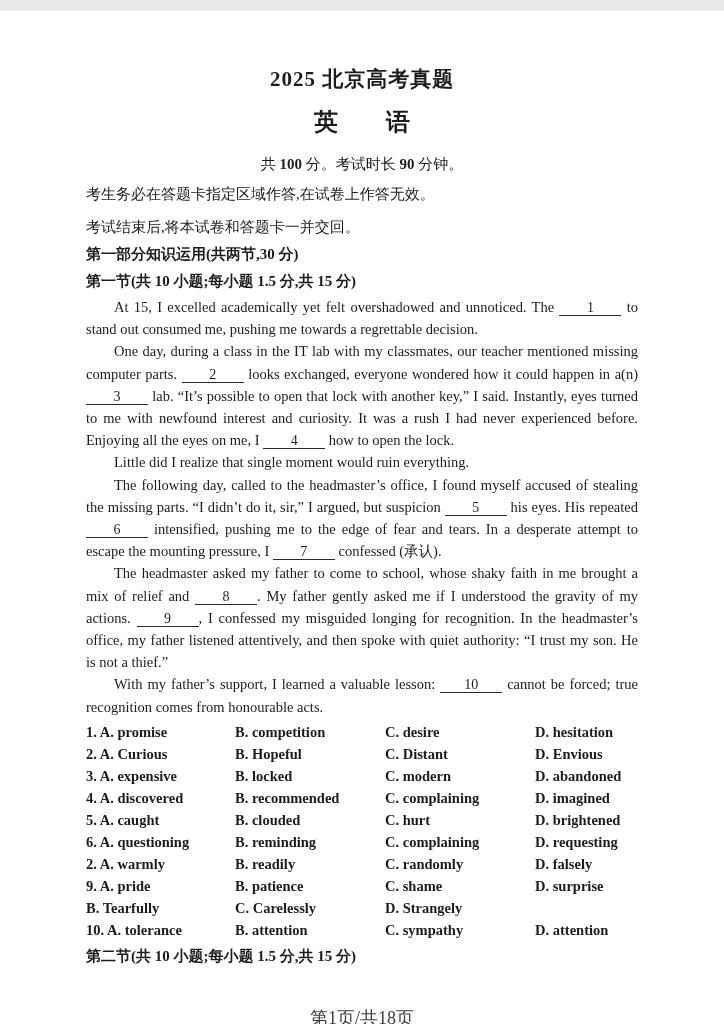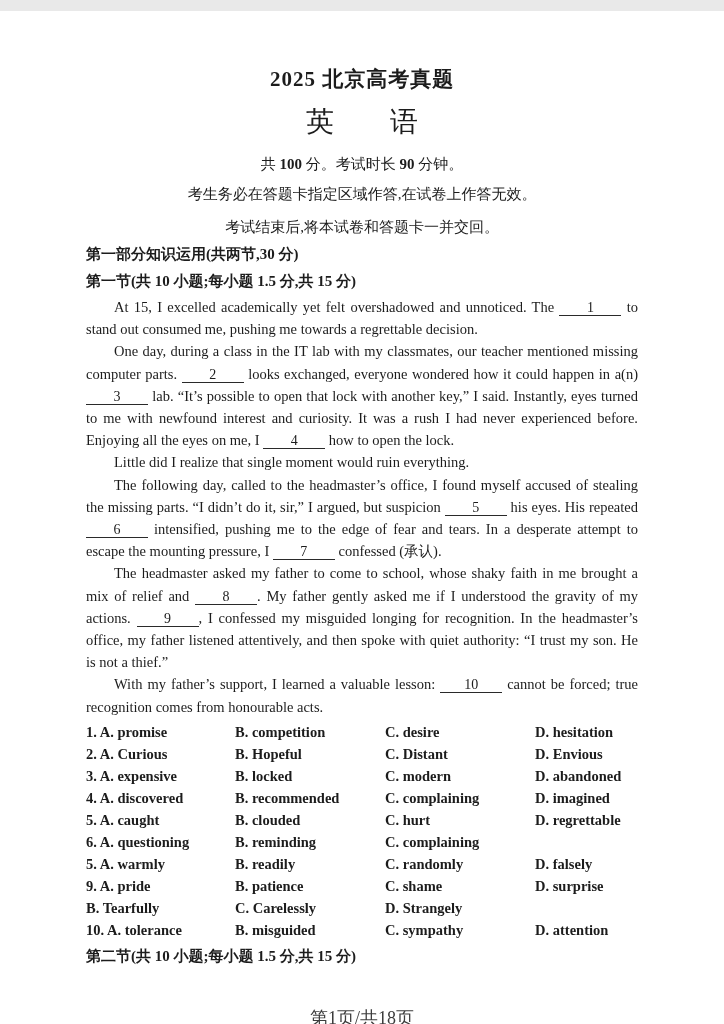--- a/index.html
+++ b/index.html
@@ -15,29 +15,29 @@
     color:#1c1c1c;
   }
   .title{
     padding-top:56px;
     font-size:21px;font-weight:bold;
     text-align:center;line-height:24px;
     letter-spacing:1px;
   }
   .subject{
     margin-top:17px;
-    font-size:28px;font-weight:normal;
+    font-size:24px;font-weight:bold;
     text-align:center;line-height:28px;
   }
   .meta{
     margin-top:18px;
     font-size:15px;text-align:center;line-height:20px;
   }
   .meta .num{font-weight:bold;}
-  .notice{font-size:15px;line-height:20px;text-align:center;}
+  .notice{font-size:15px;line-height:20px;}
   .notice.first{margin-top:10px;}
   .notice.second{margin-top:13px;}
   .sec-heading{
     margin-top:7px;
     font-size:15px;font-weight:bold;line-height:20px;
   }
   .instruction{
     margin-top:7px;
     font-size:15px;line-height:26px;
     text-align:justify;
@@ -126,47 +126,48 @@
       <div class="opt-row">
         <span class="opt-cell">4. A. discovered</span>
         <span class="opt-cell">B. recommended</span>
         <span class="opt-cell">C. complaining</span>
         <span class="opt-cell">D. imagined</span>
       </div>
       <div class="opt-row">
         <span class="opt-cell">5. A. caught</span>
         <span class="opt-cell">B. clouded</span>
         <span class="opt-cell">C. hurt</span>
-        <span class="opt-cell">D. regrettable</span>
+        <span class="opt-cell">D. brightened</span>
       </div>
       <div class="opt-row">
         <span class="opt-cell">6. A. questioning</span>
         <span class="opt-cell">B. reminding</span>
         <span class="opt-cell">C. complaining</span>
+        <span class="opt-cell">D. requesting</span>
       </div>
       <div class="opt-row">
-        <span class="opt-cell">5. A. warmly</span>
+        <span class="opt-cell">2. A. warmly</span>
         <span class="opt-cell">B. readily</span>
         <span class="opt-cell">C. randomly</span>
         <span class="opt-cell">D. falsely</span>
       </div>
       <div class="opt-row">
         <span class="opt-cell">9. A. pride</span>
         <span class="opt-cell">B. patience</span>
         <span class="opt-cell">C. shame</span>
         <span class="opt-cell">D. surprise</span>
       </div>
       <div class="opt-row">
         <span class="opt-cell">B. Tearfully</span>
         <span class="opt-cell">C. Carelessly</span>
         <span class="opt-cell">D. Strangely</span>
       </div>
       <div class="opt-row">
         <span class="opt-cell">10. A. tolerance</span>
-        <span class="opt-cell">B. misguided</span>
+        <span class="opt-cell">B. attention</span>
         <span class="opt-cell">C. sympathy</span>
         <span class="opt-cell">D. attention</span>
       </div>
     </div>
 
   <div class="sec2-heading">第二节(共 10 小题;每小题 1.5 分,共 15 分)</div>
 
   <div class="footer">第1页/共18页</div>
 
 </div>

